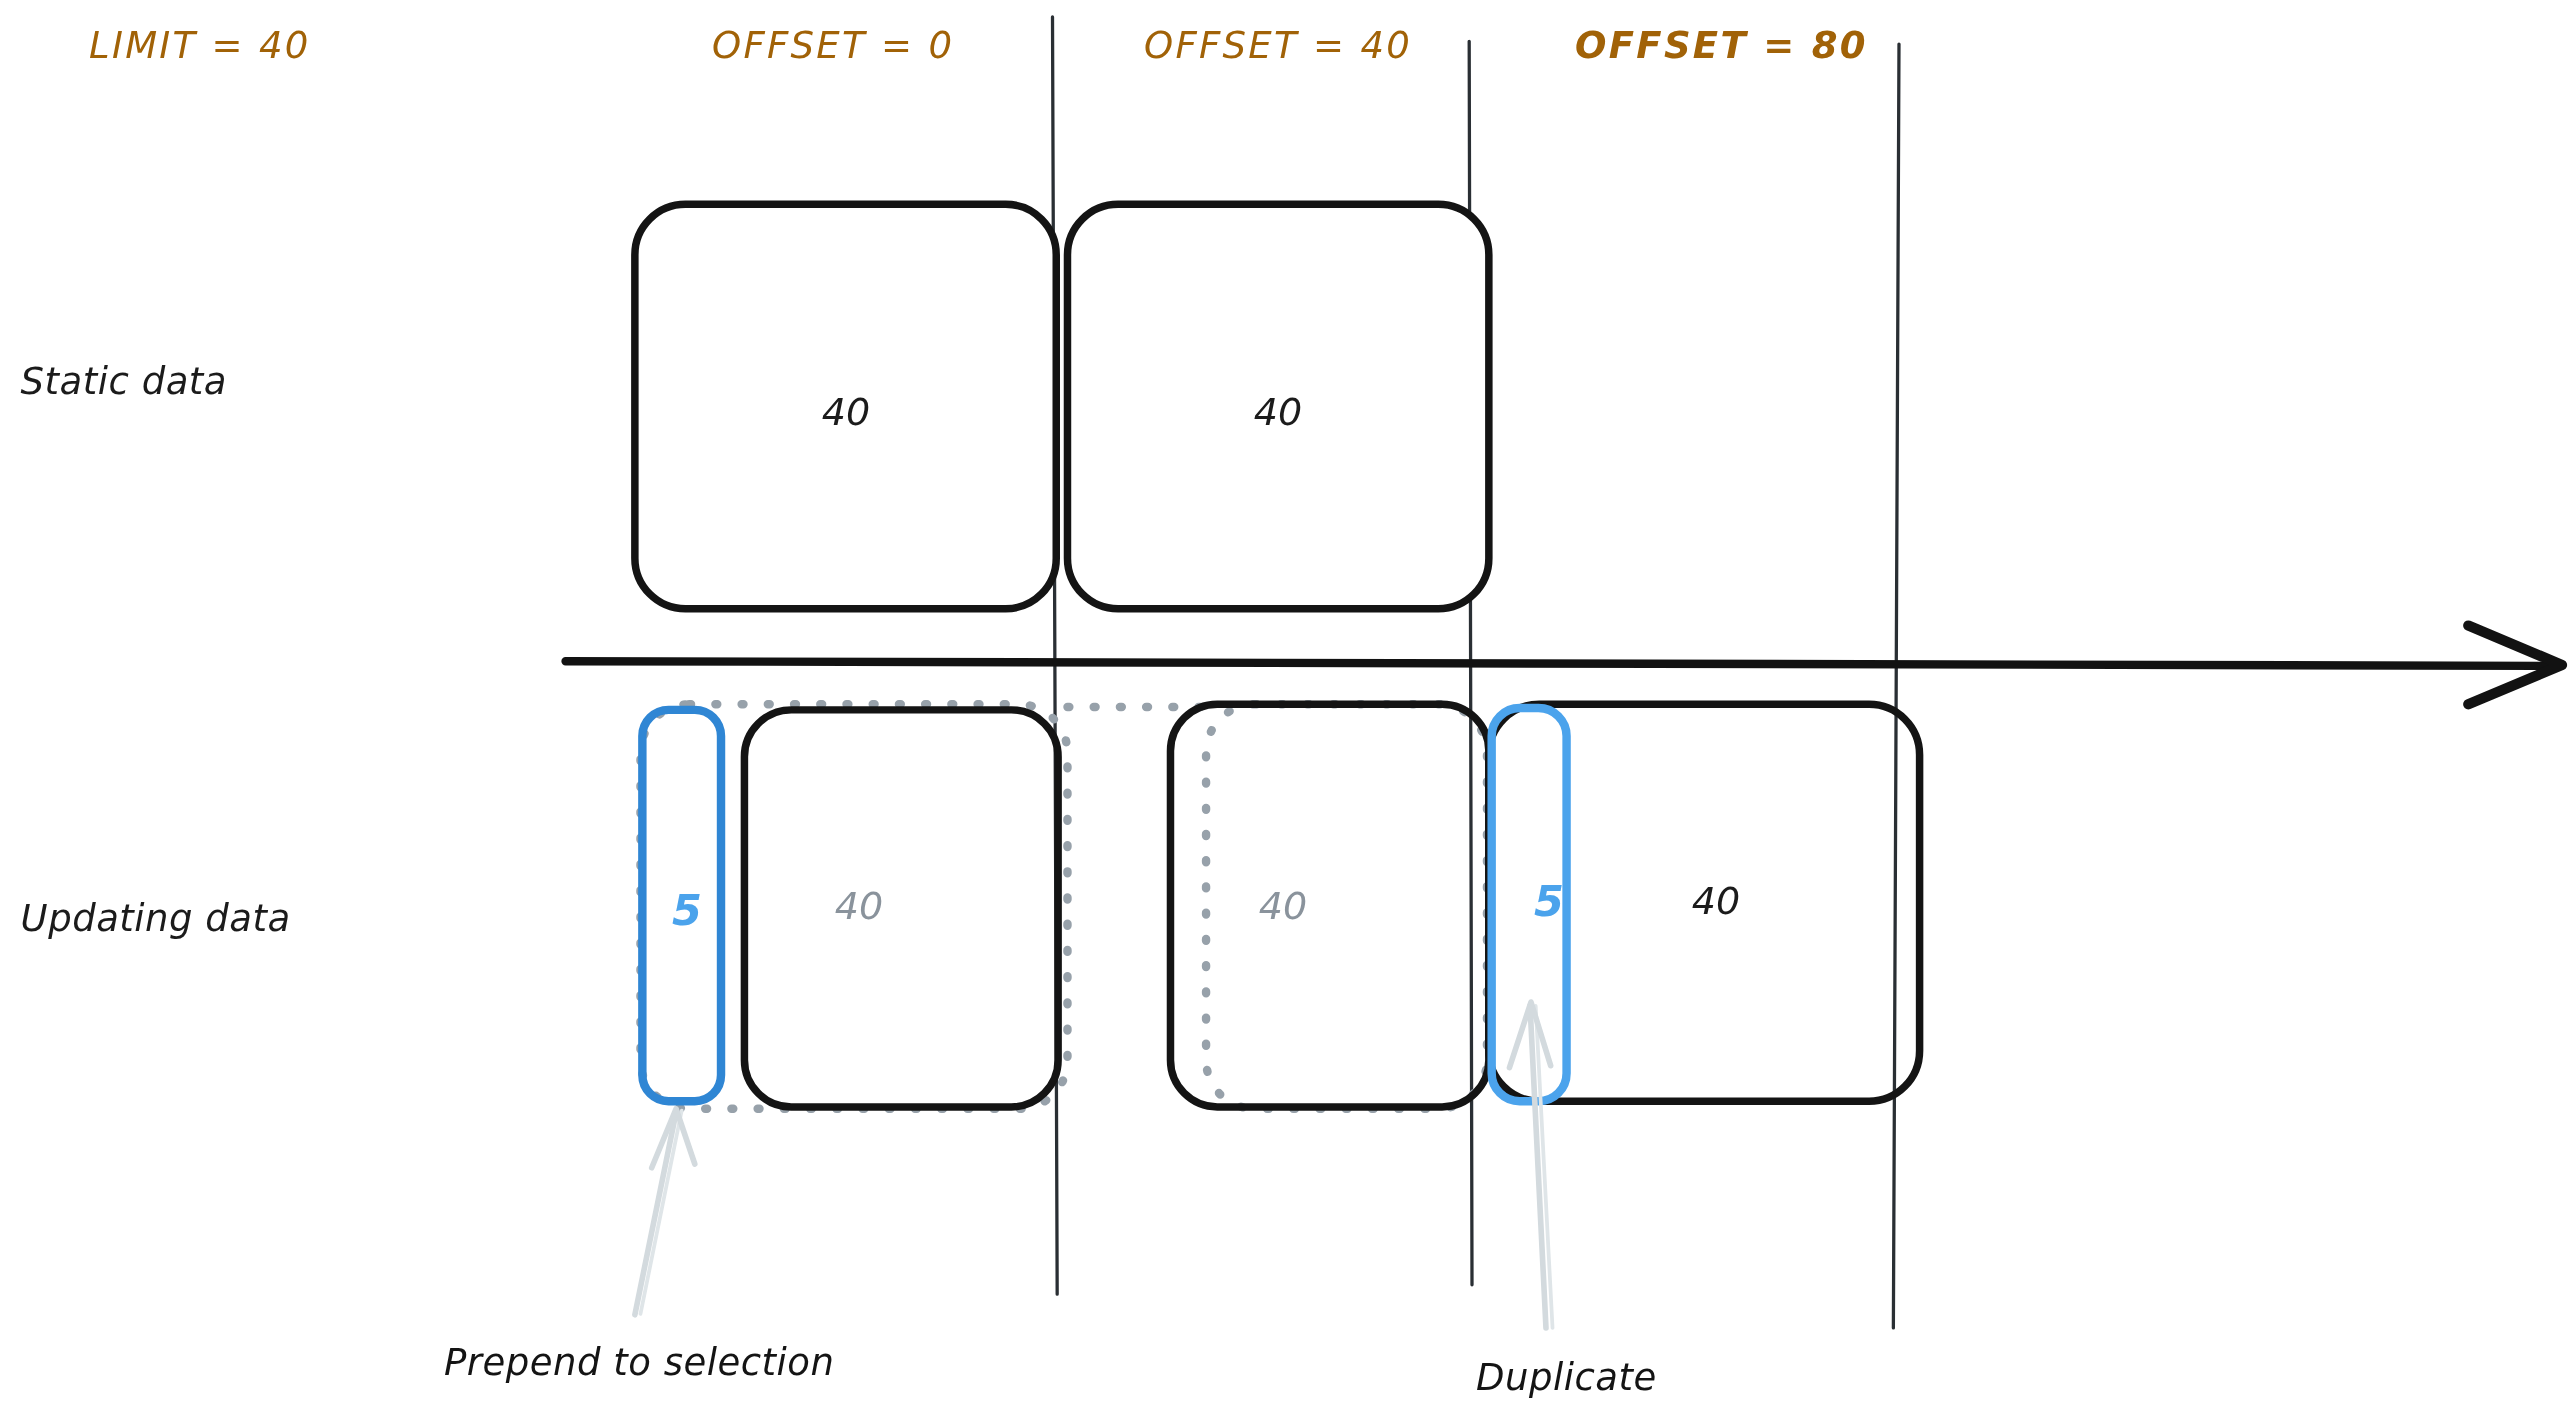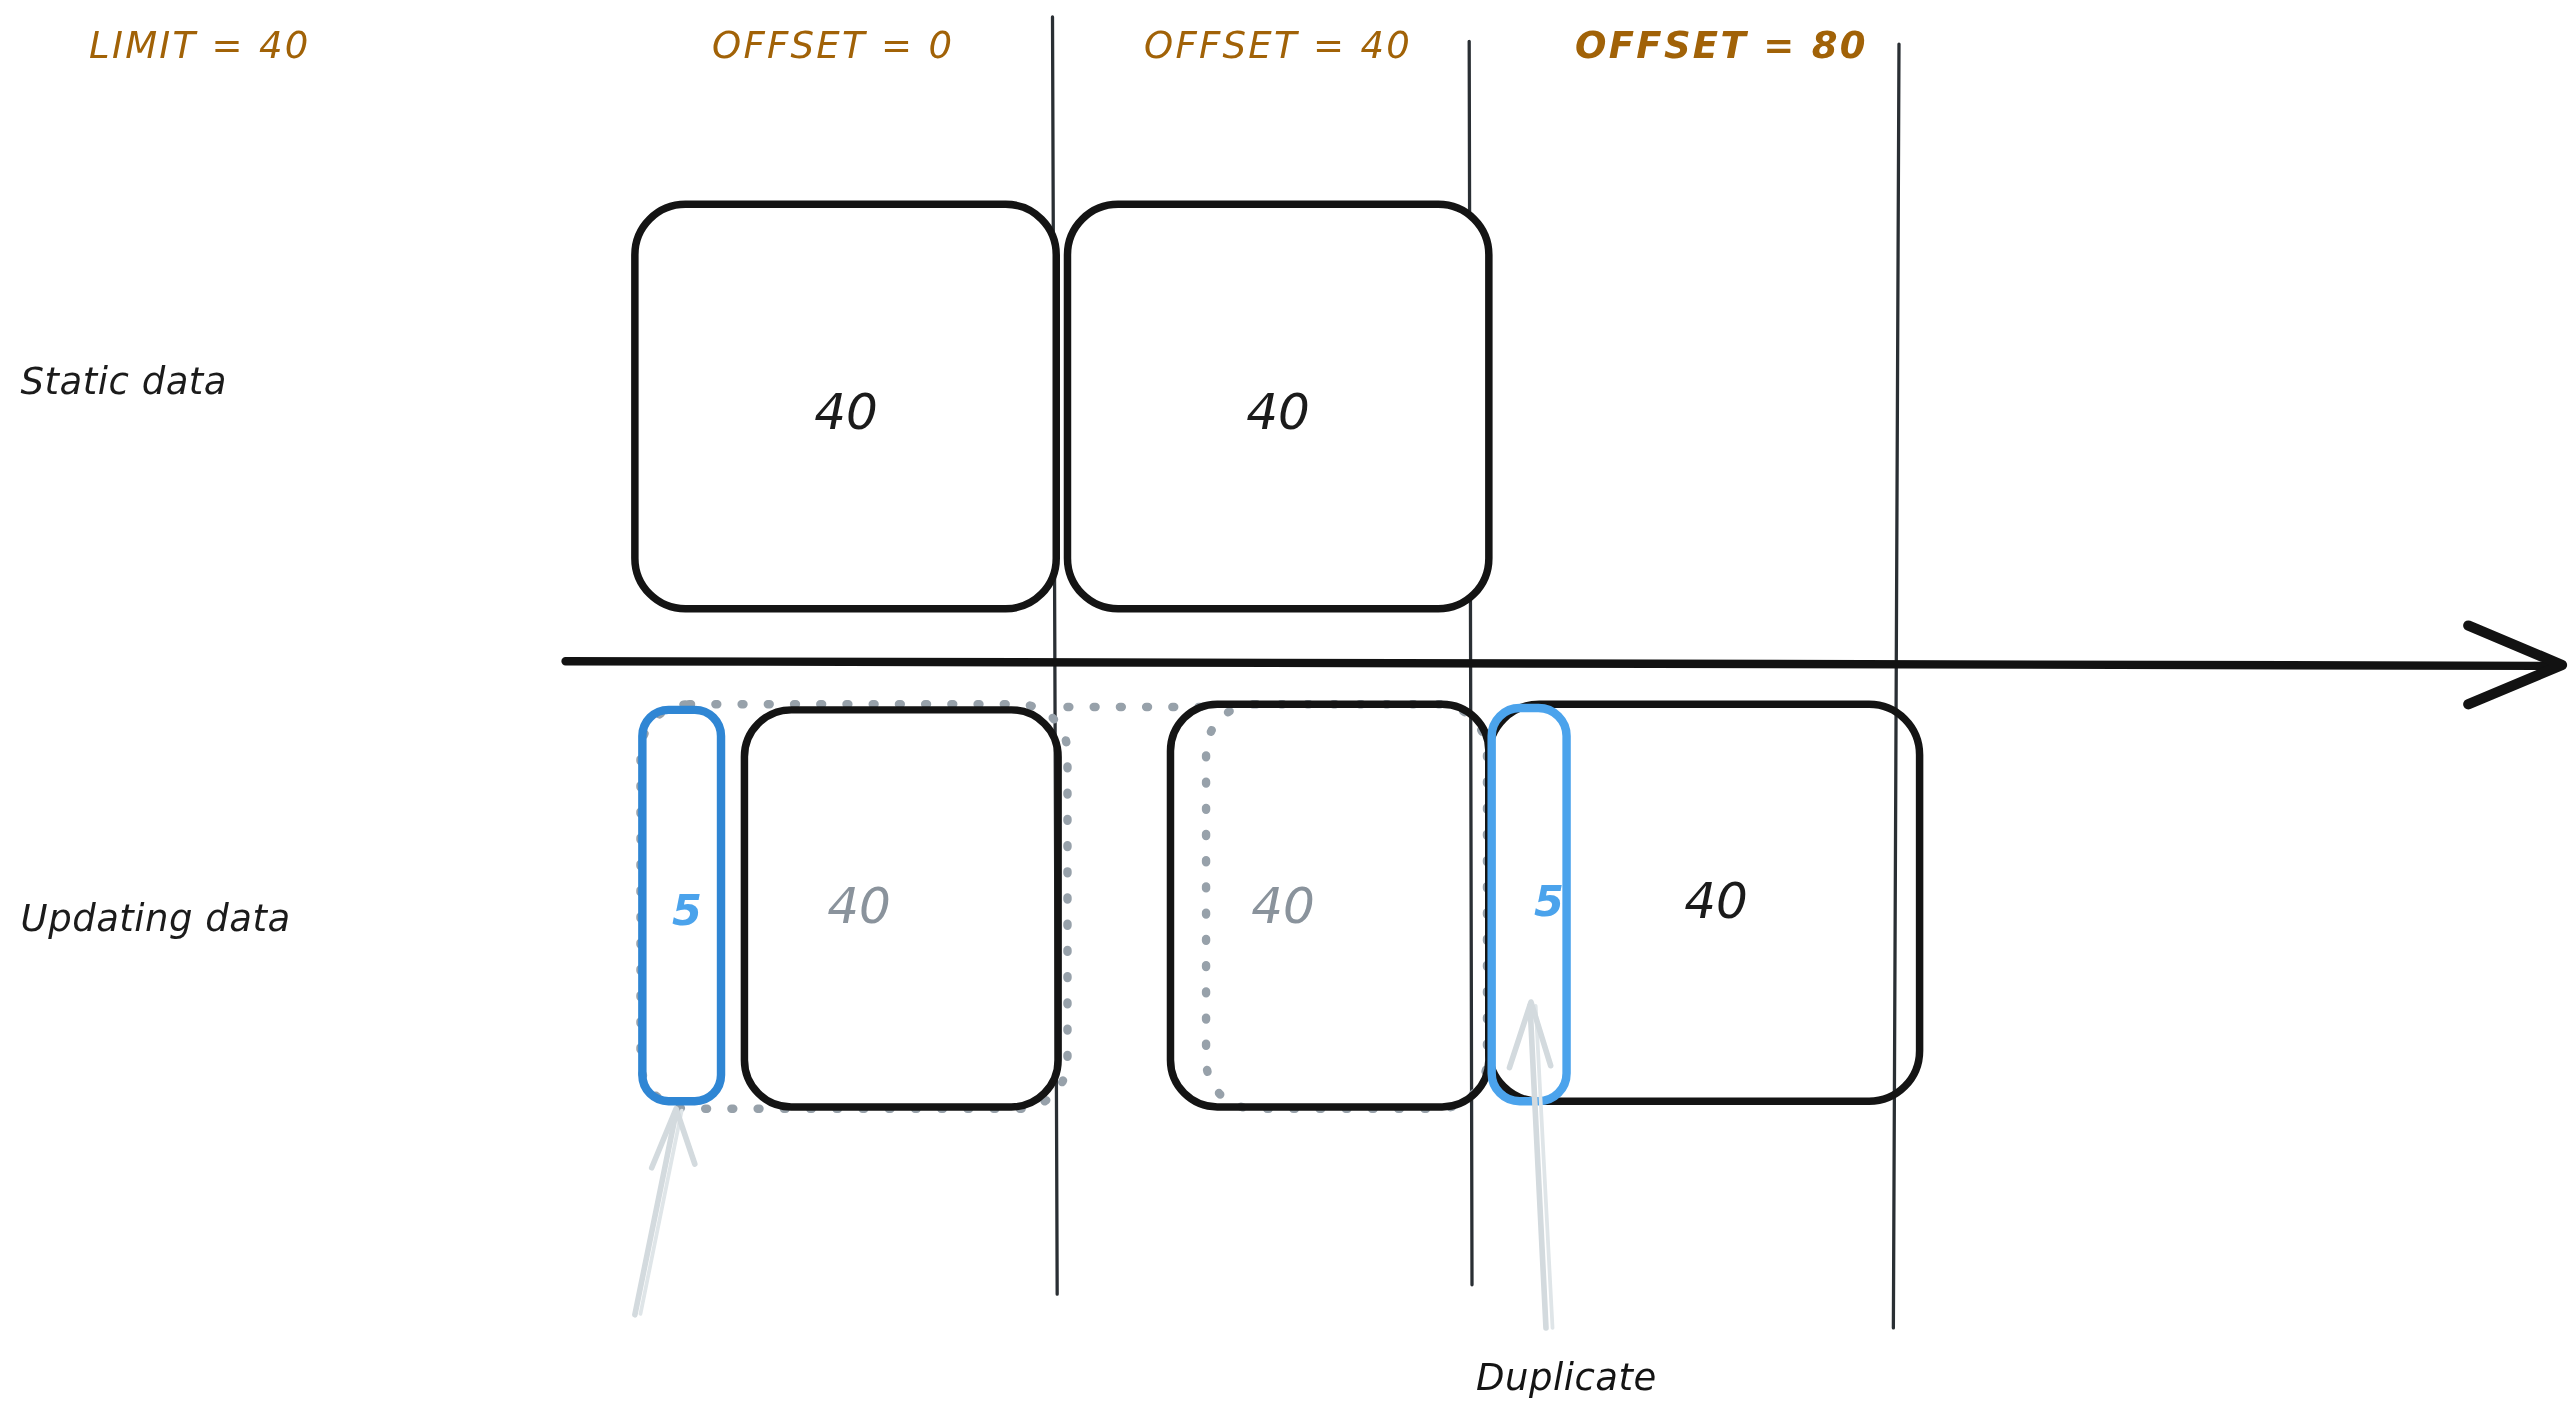--- a/index.html
+++ b/index.html
@@ -42,21 +42,21 @@
   }
   .annot-label {
     color: #141414;
     font-size: 37px;
     font-weight: 400;
   }
   .box-num {
     position: absolute;
     font-family: "DejaVu Sans", sans-serif;
     font-style: italic;
-    font-size: 50px;
+    font-size: 38px;
     font-weight: 400;
     transform: translate(-50%, -50%);
     white-space: nowrap;
   }
   .num-black { color: #1b1b1b; }
   .num-gray  { color: #8a939c; }
   .num-blue  { color: #4ba3ec; font-weight: 700; font-size: 43px; }
 </style>
 </head>
 <body>
@@ -122,16 +122,17 @@
 
   <div class="box-num num-black" style="left:846px; top:412px;">40</div>
   <div class="box-num num-black" style="left:1278px; top:412px;">40</div>
 
   <div class="box-num num-blue" style="left:687px; top:910px;">5</div>
   <div class="box-num num-gray" style="left:859px; top:906px;">40</div>
   <div class="box-num num-gray" style="left:1283px; top:906px;">40</div>
   <div class="box-num num-blue" style="left:1549px; top:901px;">5</div>
   <div class="box-num num-black" style="left:1716px; top:901px;">40</div>
 
+  <div class="lbl annot-label" style="left:444px; top:1341px;">Prepend to selection</div>
   <div class="lbl annot-label" style="left:1440px; top:1356px;margin-left:36px;">Duplicate</div>
 
 </div>
 
 
 </body></html>

